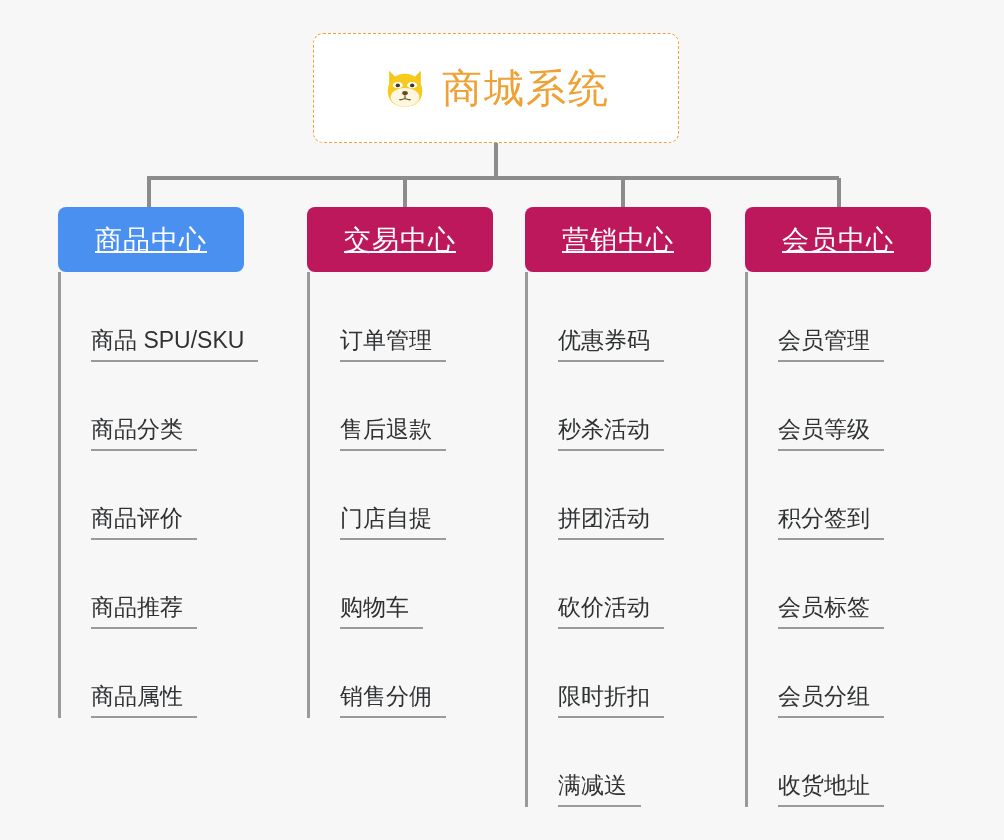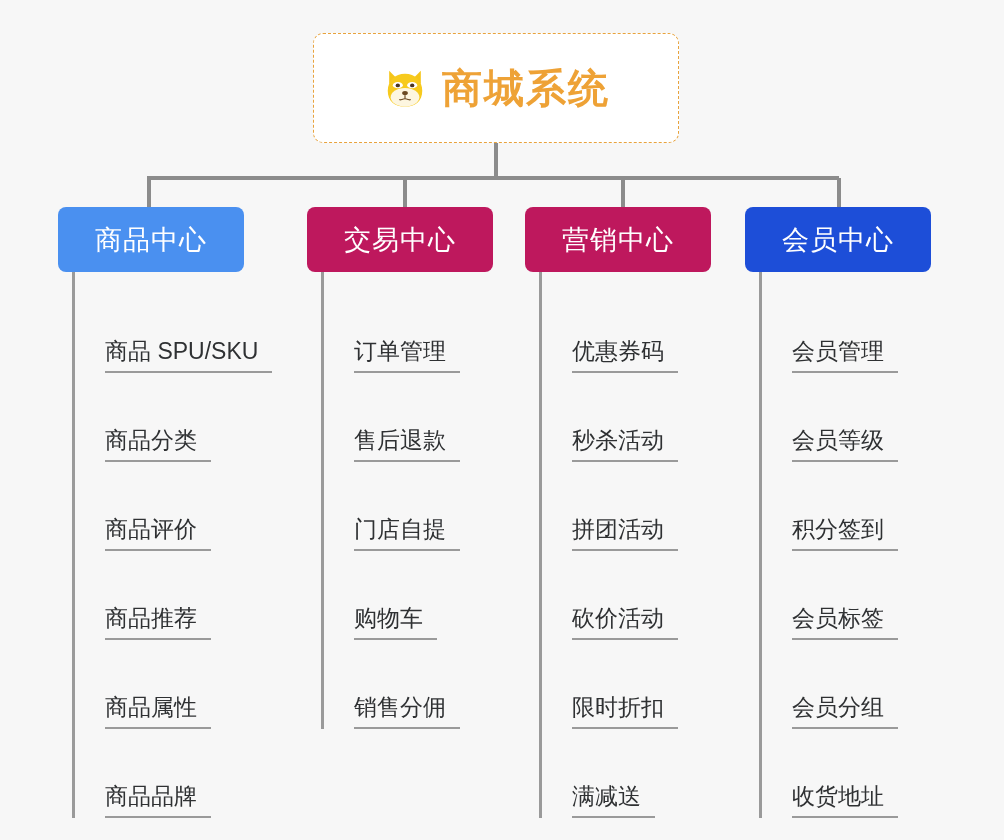--- a/index.html
+++ b/index.html
@@ -14,21 +14,20 @@
   
   .root-node {
     position: absolute;
     left: 313px; top: 33px;
     width: 366px; height: 110px;
     background: #ffffff;
     border: 1px dashed #e8a33d;
     border-radius: 10px;
     display: flex; align-items: center; justify-content: center;
     gap: 14px;
-    font-weight: bold;
   }
   .root-icon { width: 46px; height: 46px; flex: 0 0 auto; display:block; }
   .root-title {
     font-size: 40px;
     color: #eea236;
     letter-spacing: 2px;
     line-height: 1;
     white-space: nowrap;
   }
 
@@ -41,26 +40,26 @@
   
   .column { position: absolute; top: 207px; }
   .cat-box {
     height: 65px;
     border-radius: 8px;
     display: flex; align-items: center; justify-content: center;
     color: #ffffff;
     font-size: 27px;
     letter-spacing: 1px;
     white-space: nowrap;
+    text-decoration: underline;
   }
   .sub-list {
     position: relative;
-    margin-left: 14px;
     border-left: 3px solid #9a9a9a;
-    padding-top: 12px;
+    padding-top: 1px;
   }
   .sub-item {
     height: 89px;
     display: flex;
     align-items: flex-end;
     padding-left: 30px;
   }
   .sub-item-inner {
     border-bottom: 2px solid #9a9a9a;
     padding: 0 14px 5px 0;
@@ -116,23 +115,20 @@
           </div>
           <div class="sub-item">
             <span class="sub-item-inner">商品评价</span>
           </div>
           <div class="sub-item">
             <span class="sub-item-inner">商品推荐</span>
           </div>
           <div class="sub-item">
             <span class="sub-item-inner">商品属性</span>
           </div>
-          <div class="sub-item">
-            <span class="sub-item-inner">商品品牌</span>
-          </div>
         </div>
       </div>
       <div class="column" style="left: 307px; width: 186px;">
         <div class="cat-box" style="background: #be185d;">
           <span>交易中心</span>
         </div>
         <div class="sub-list">
           <div class="sub-item">
             <span class="sub-item-inner">订单管理</span>
           </div>
@@ -169,21 +165,21 @@
           </div>
           <div class="sub-item">
             <span class="sub-item-inner">限时折扣</span>
           </div>
           <div class="sub-item">
             <span class="sub-item-inner">满减送</span>
           </div>
         </div>
       </div>
       <div class="column" style="left: 745px; width: 186px;">
-        <div class="cat-box" style="background: #1d4ed8;">
+        <div class="cat-box" style="background: #be185d;">
           <span>会员中心</span>
         </div>
         <div class="sub-list">
           <div class="sub-item">
             <span class="sub-item-inner">会员管理</span>
           </div>
           <div class="sub-item">
             <span class="sub-item-inner">会员等级</span>
           </div>
           <div class="sub-item">

